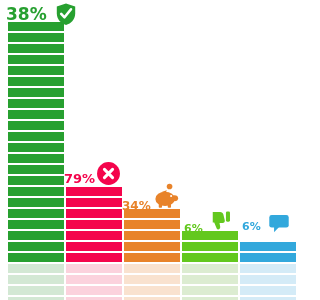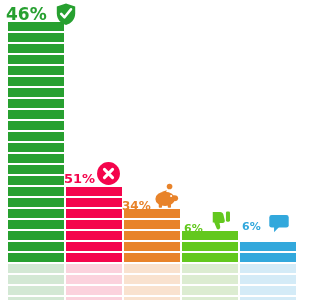--- a/index.html
+++ b/index.html
@@ -352,28 +352,28 @@
         <div class="seg" style="height: 9px; background: rgb(212, 235, 247);"></div>
         <div class="seg-gap" style="height: 2px;"></div>
         <div class="seg" style="height: 9px; background: rgb(212, 235, 247);"></div>
         <div class="seg-gap" style="height: 2px;"></div>
         <div class="seg" style="height: 9px; background: rgb(212, 235, 247);"></div>
         <div class="seg-gap" style="height: 2px;"></div>
         <div class="seg" style="height: 3px; background: rgb(212, 235, 247);"></div>
       </div>
       <div style="position: absolute; left: 0px; width: 100%; top: 260px; height: 40px; pointer-events: none;"></div>
     </div>
-    <div class="bar-label" style="left: 6px; top: 6px; font-size: 17px; color: rgb(39, 160, 48);">46%</div>
+    <div class="bar-label" style="left: 6px; top: 6px; font-size: 17px; color: rgb(39, 160, 48);">38%</div>
     <div class="bar-icon" style="left: 54px; top: 2px;">
       <svg width="24" height="24" viewBox="0 0 24 24">
         <path d="M12 1.4 L21.2 4.6 V11.4 C21.2 17.2 17.0 21.6 12 22.9 C7.0 21.6 2.8 17.2 2.8 11.4 V4.6 Z" fill="#27a030"></path>
         <path d="M7.2 11.9 L10.5 15.3 L17.0 7.3" fill="none" stroke="#ffffff" stroke-width="2.6" stroke-linecap="round" stroke-linejoin="round"></path>
       </svg>
     </div>
-    <div class="bar-label" style="left: 64px; top: 172px; font-size: 13px; color: rgb(244, 5, 76);">51%</div>
+    <div class="bar-label" style="left: 64px; top: 172px; font-size: 13px; color: rgb(244, 5, 76);">79%</div>
     <div class="bar-icon" style="left: 96px; top: 161px;">
       <svg width="25" height="25" viewBox="0 0 24 24">
         <circle cx="12" cy="12" r="11" fill="#f4054c"></circle>
         <path d="M8.1 8.1 L15.9 15.9 M15.9 8.1 L8.1 15.9" fill="none" stroke="#ffffff" stroke-width="2.9" stroke-linecap="round"></path>
       </svg>
     </div>
     <div class="bar-label" style="left: 122px; top: 200px; font-size: 12px; color: rgb(232, 131, 42);">34%</div>
     <div class="bar-icon" style="left: 152px; top: 182px;">
       <svg width="27" height="27" viewBox="0 0 24 24">
         <circle cx="15.6" cy="4.0" r="2.5" fill="#e8832a"></circle>

